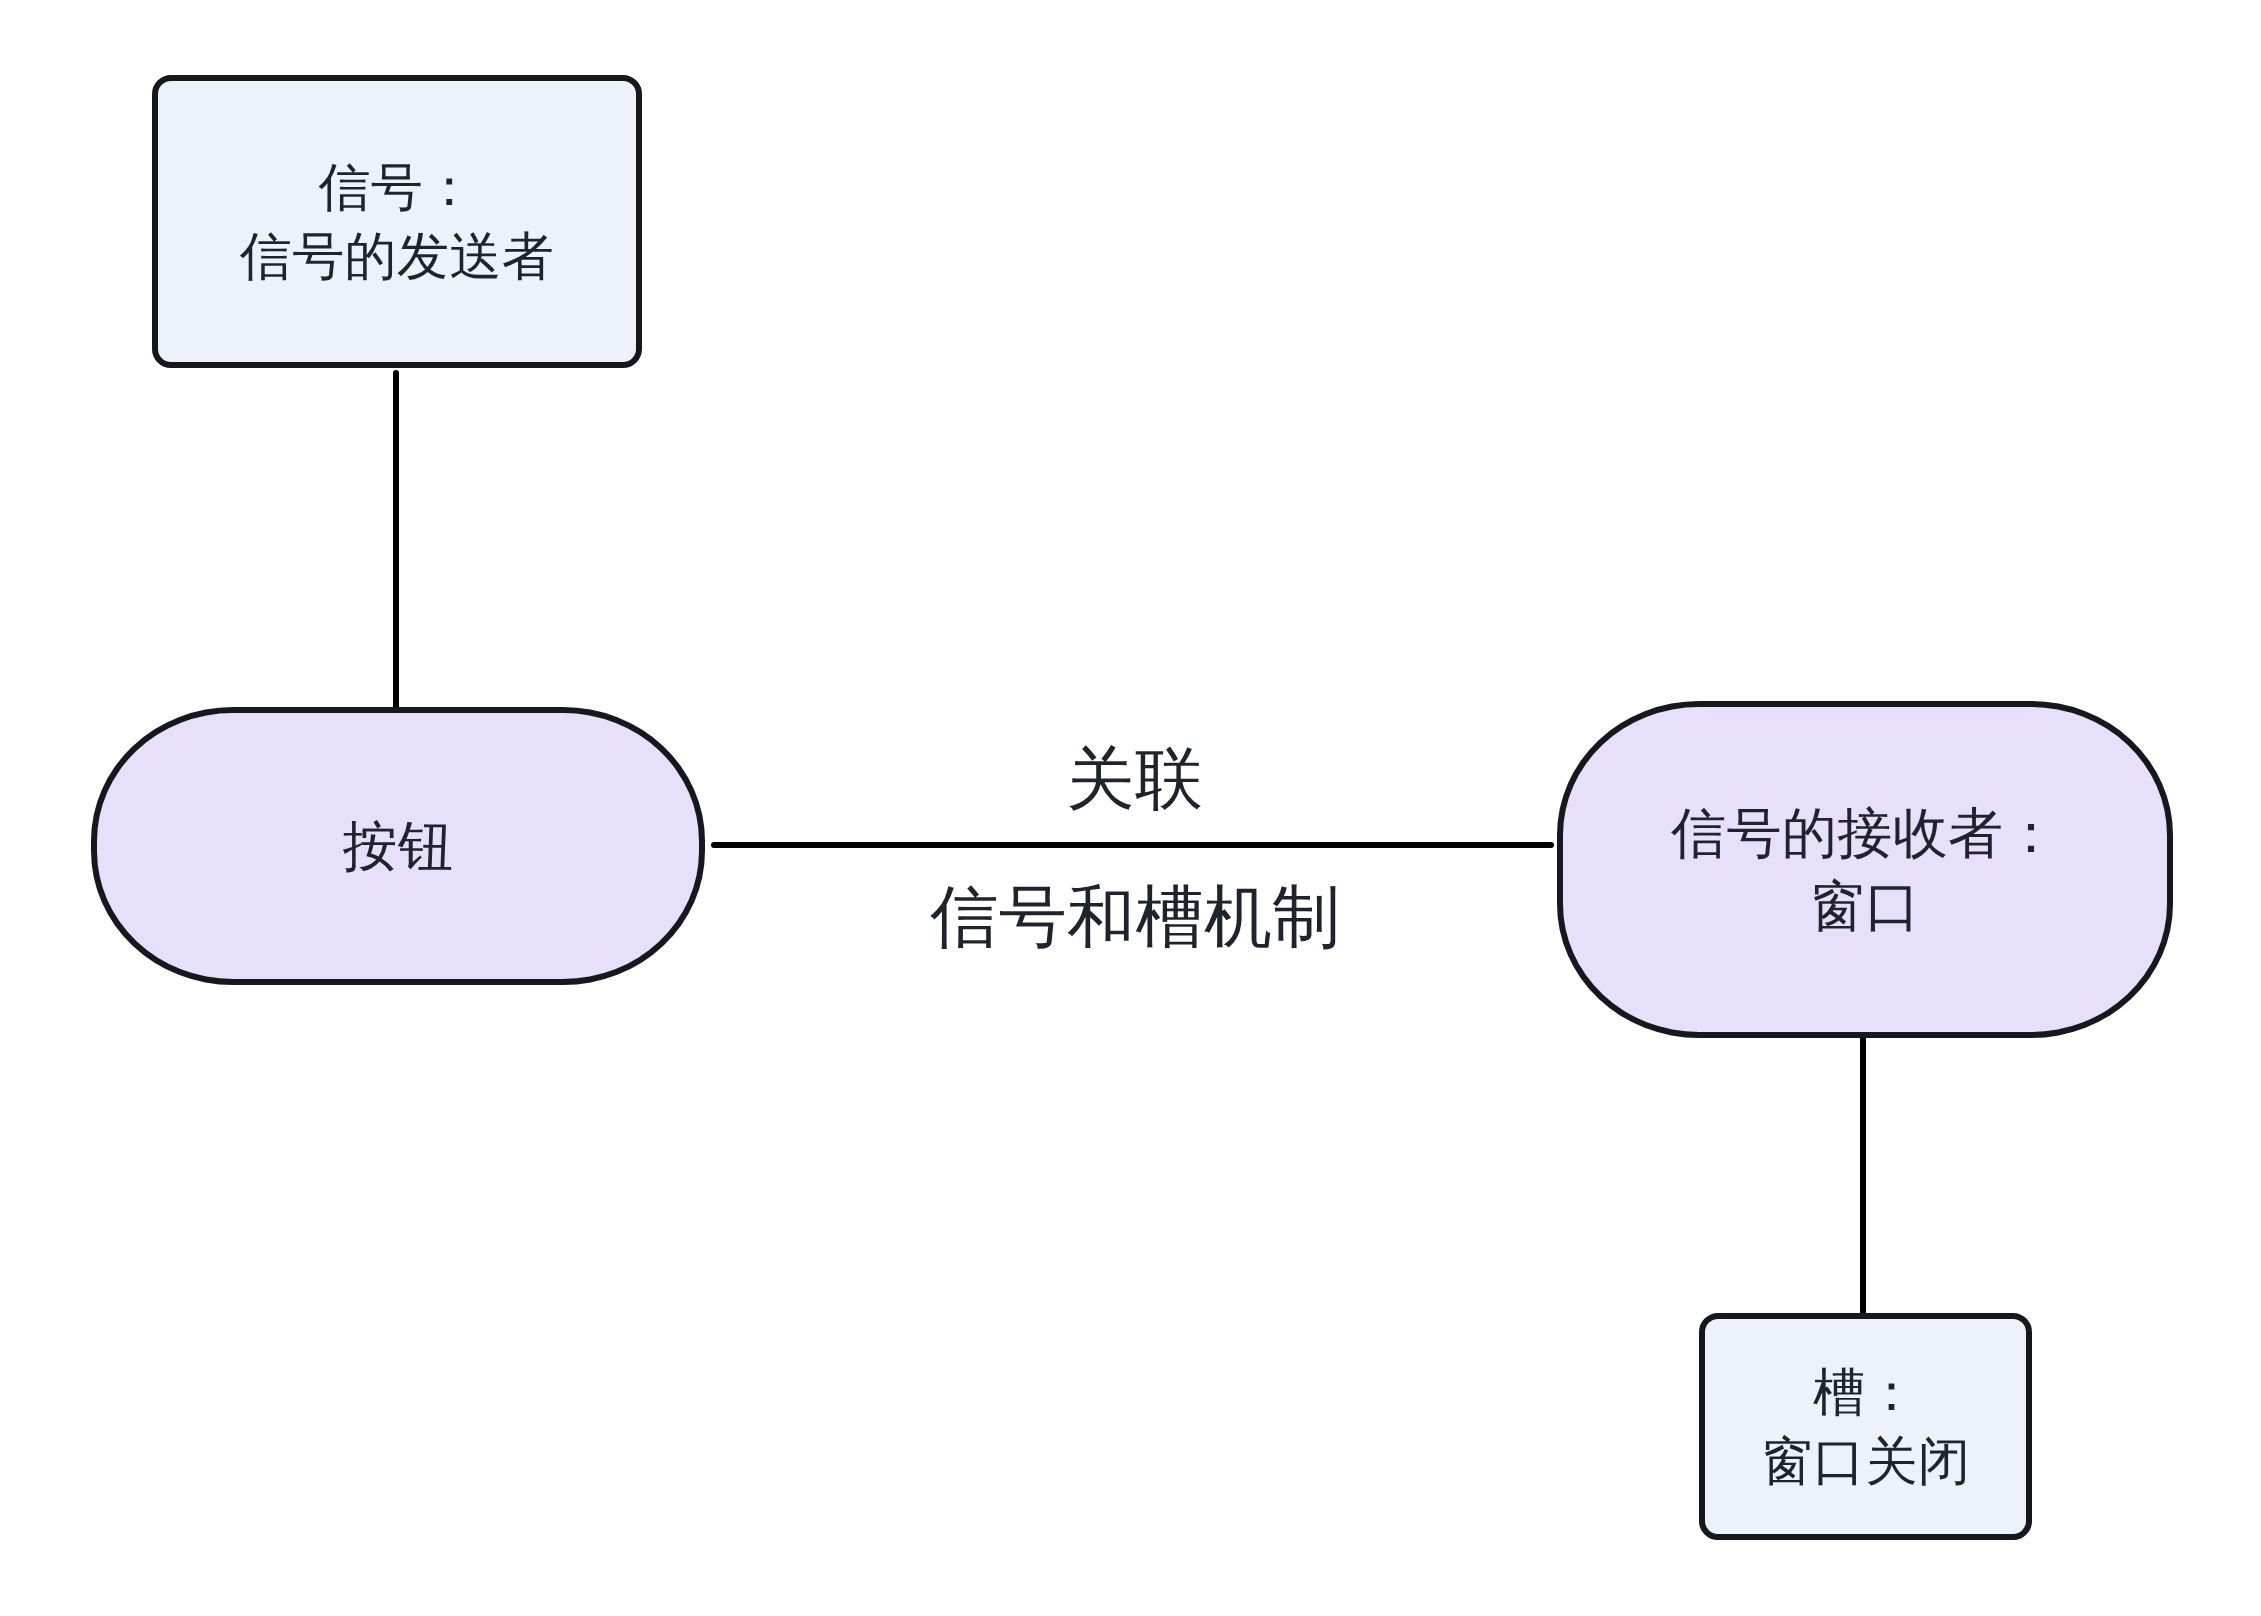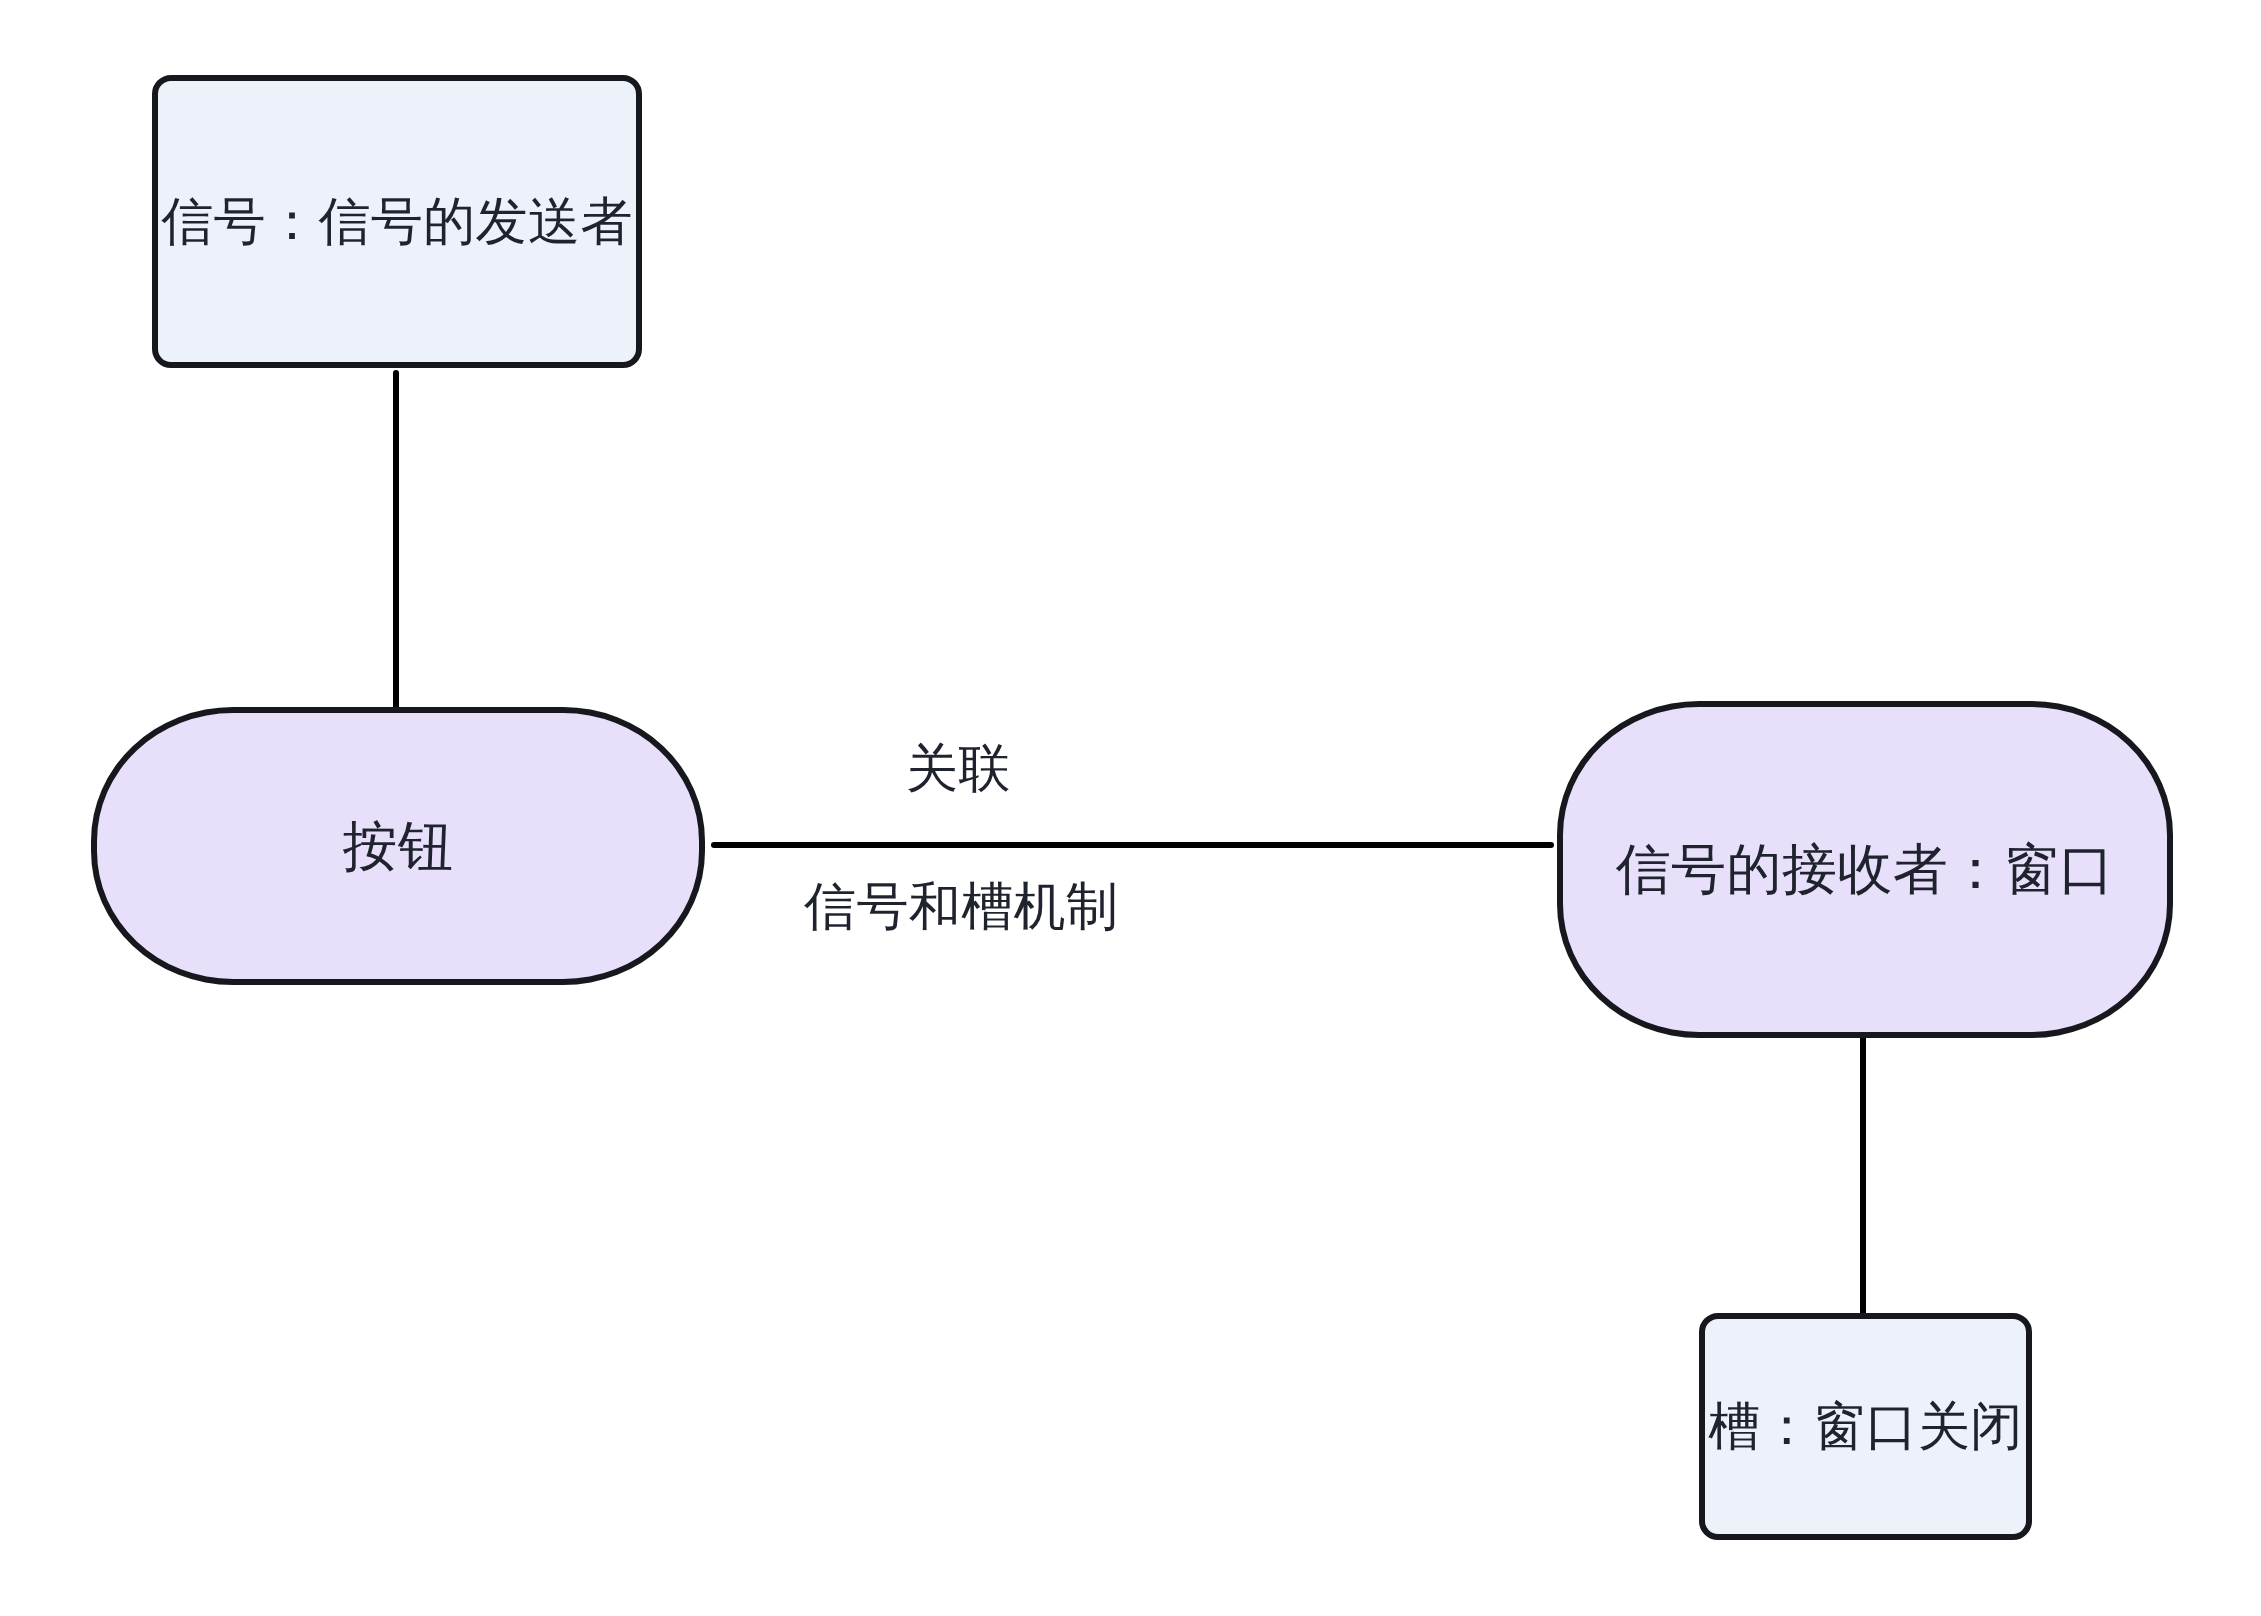--- a/index.html
+++ b/index.html
@@ -16,21 +16,21 @@
     height: 1617px;
     background: #ffffff;
     overflow: hidden;
   }
 
   
   .node {
     position: absolute;
     box-sizing: border-box;
     display: flex;
-    flex-direction: row;
+    flex-direction: column;
     align-items: center;
     justify-content: center;
     border: 6.3px solid #17181d;
     color: #1f232e;
     text-align: center;
     line-height: 1.32;
     letter-spacing: 0.4px;
   }
   .node .line {
     display: block;
@@ -62,23 +62,23 @@
     position: absolute;
     height: 6.3px;
     background: #000000;
     border-radius: 3.2px;
   }
 
   
   .edge-label {
     position: absolute;
     color: #1f232e;
-    font-size: 52px;
+    font-size: 68px;
     white-space: pre;
-    text-align: left;
+    text-align: center;
     letter-spacing: 0.4px;
   }
 
   
   #signal-node   { left: 152px;  top: 75px;   width: 490px; height: 293px; }
   #sender-node   { left: 91px;  top: 707px;  width: 614px; height: 278px; }
   #receiver-node { left: 1557px; top: 701px;  width: 616px; height: 337px; }
   #slot-node     { left: 1699px; top: 1313px; width: 333px; height: 227px; }
 
   #edge-signal-sender   { left: 393px;  top: 370px;  height: 347px; }

